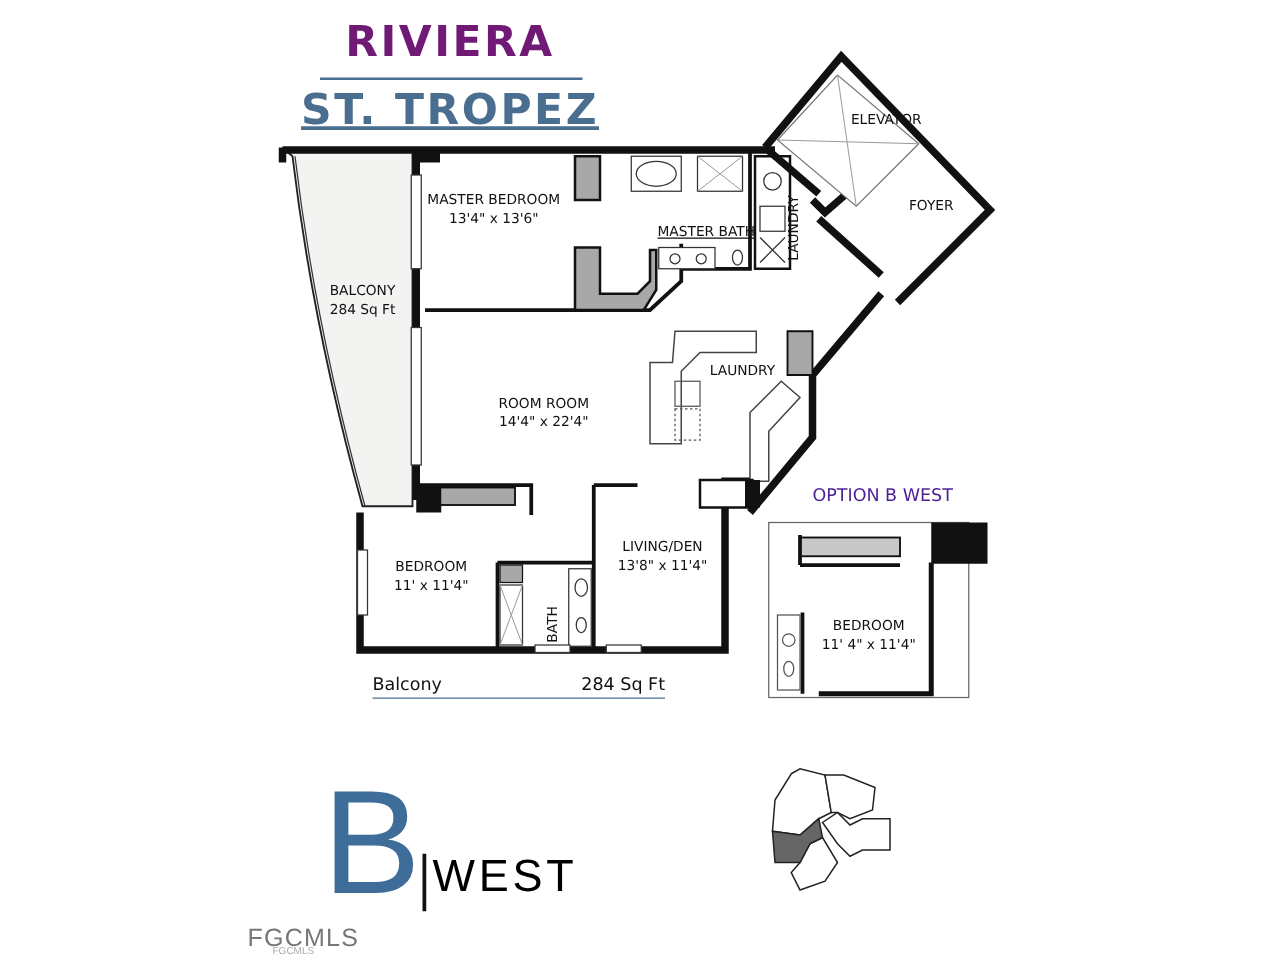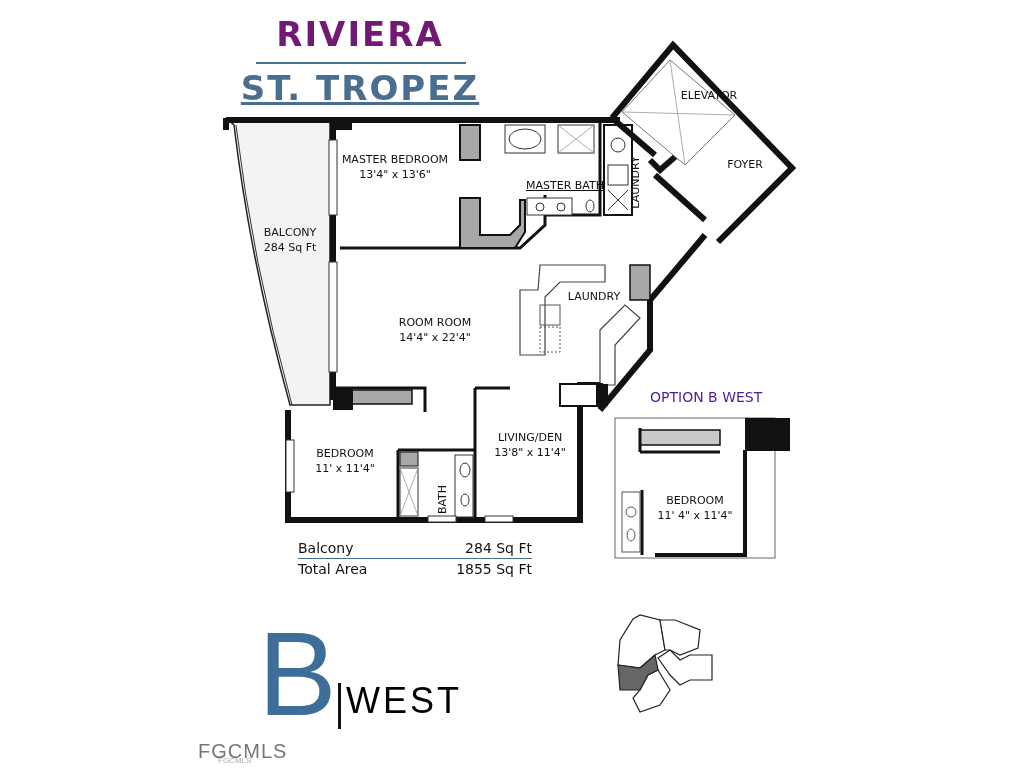--- a/index.html
+++ b/index.html
@@ -158,24 +158,20 @@
   <div>BEDROOM</div>
   <div>11' 4" x 11'4"</div>
 </div>
 
 <div class="abs area-table">
   <div class="area-row">
     <span>Balcony</span>
     <span>284 Sq Ft</span>
   </div>
   <div class="area-rule"></div>
-  <div class="area-row">
-    <span>Total Area</span>
-    <span>1855 Sq Ft</span>
-  </div>
 </div>
 
 <div class="abs big-b">B</div>
 <div class="abs b-bar"></div>
 <div class="abs west">WEST</div>
 
 <div class="abs wm1">FGCMLS</div>
 <div class="abs wm2">FGCMLS</div>
 
 </body></html>

